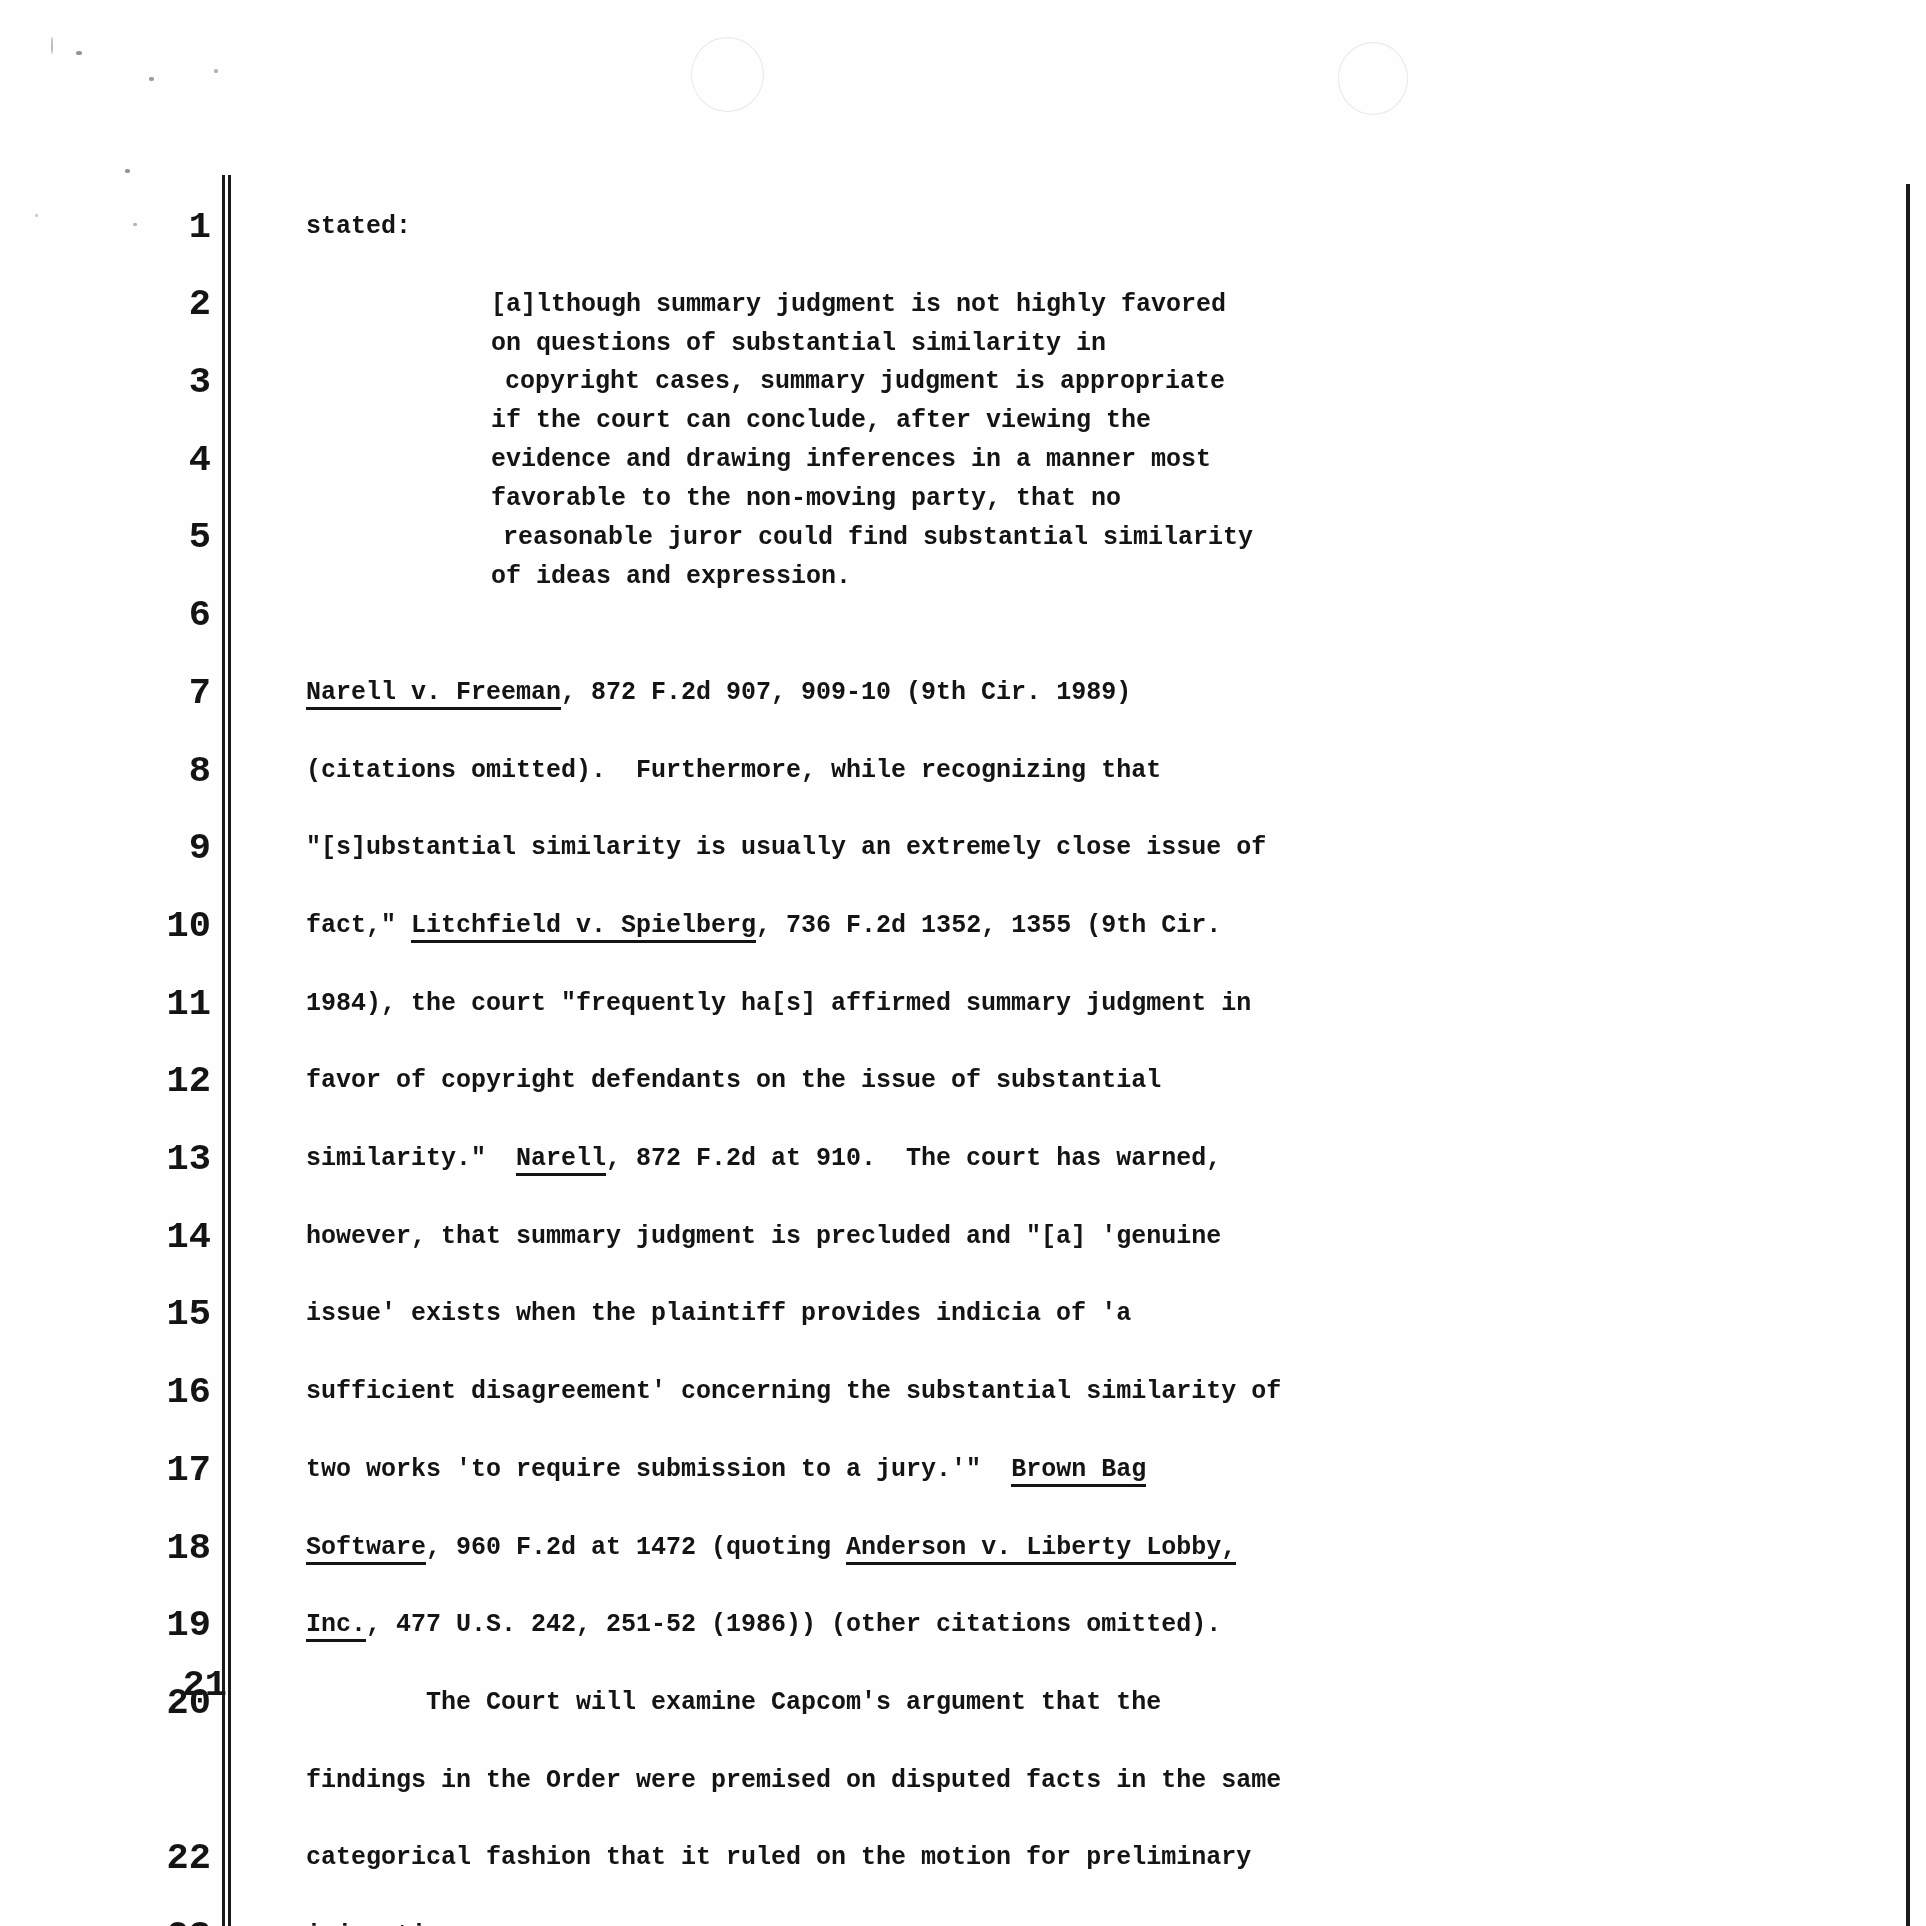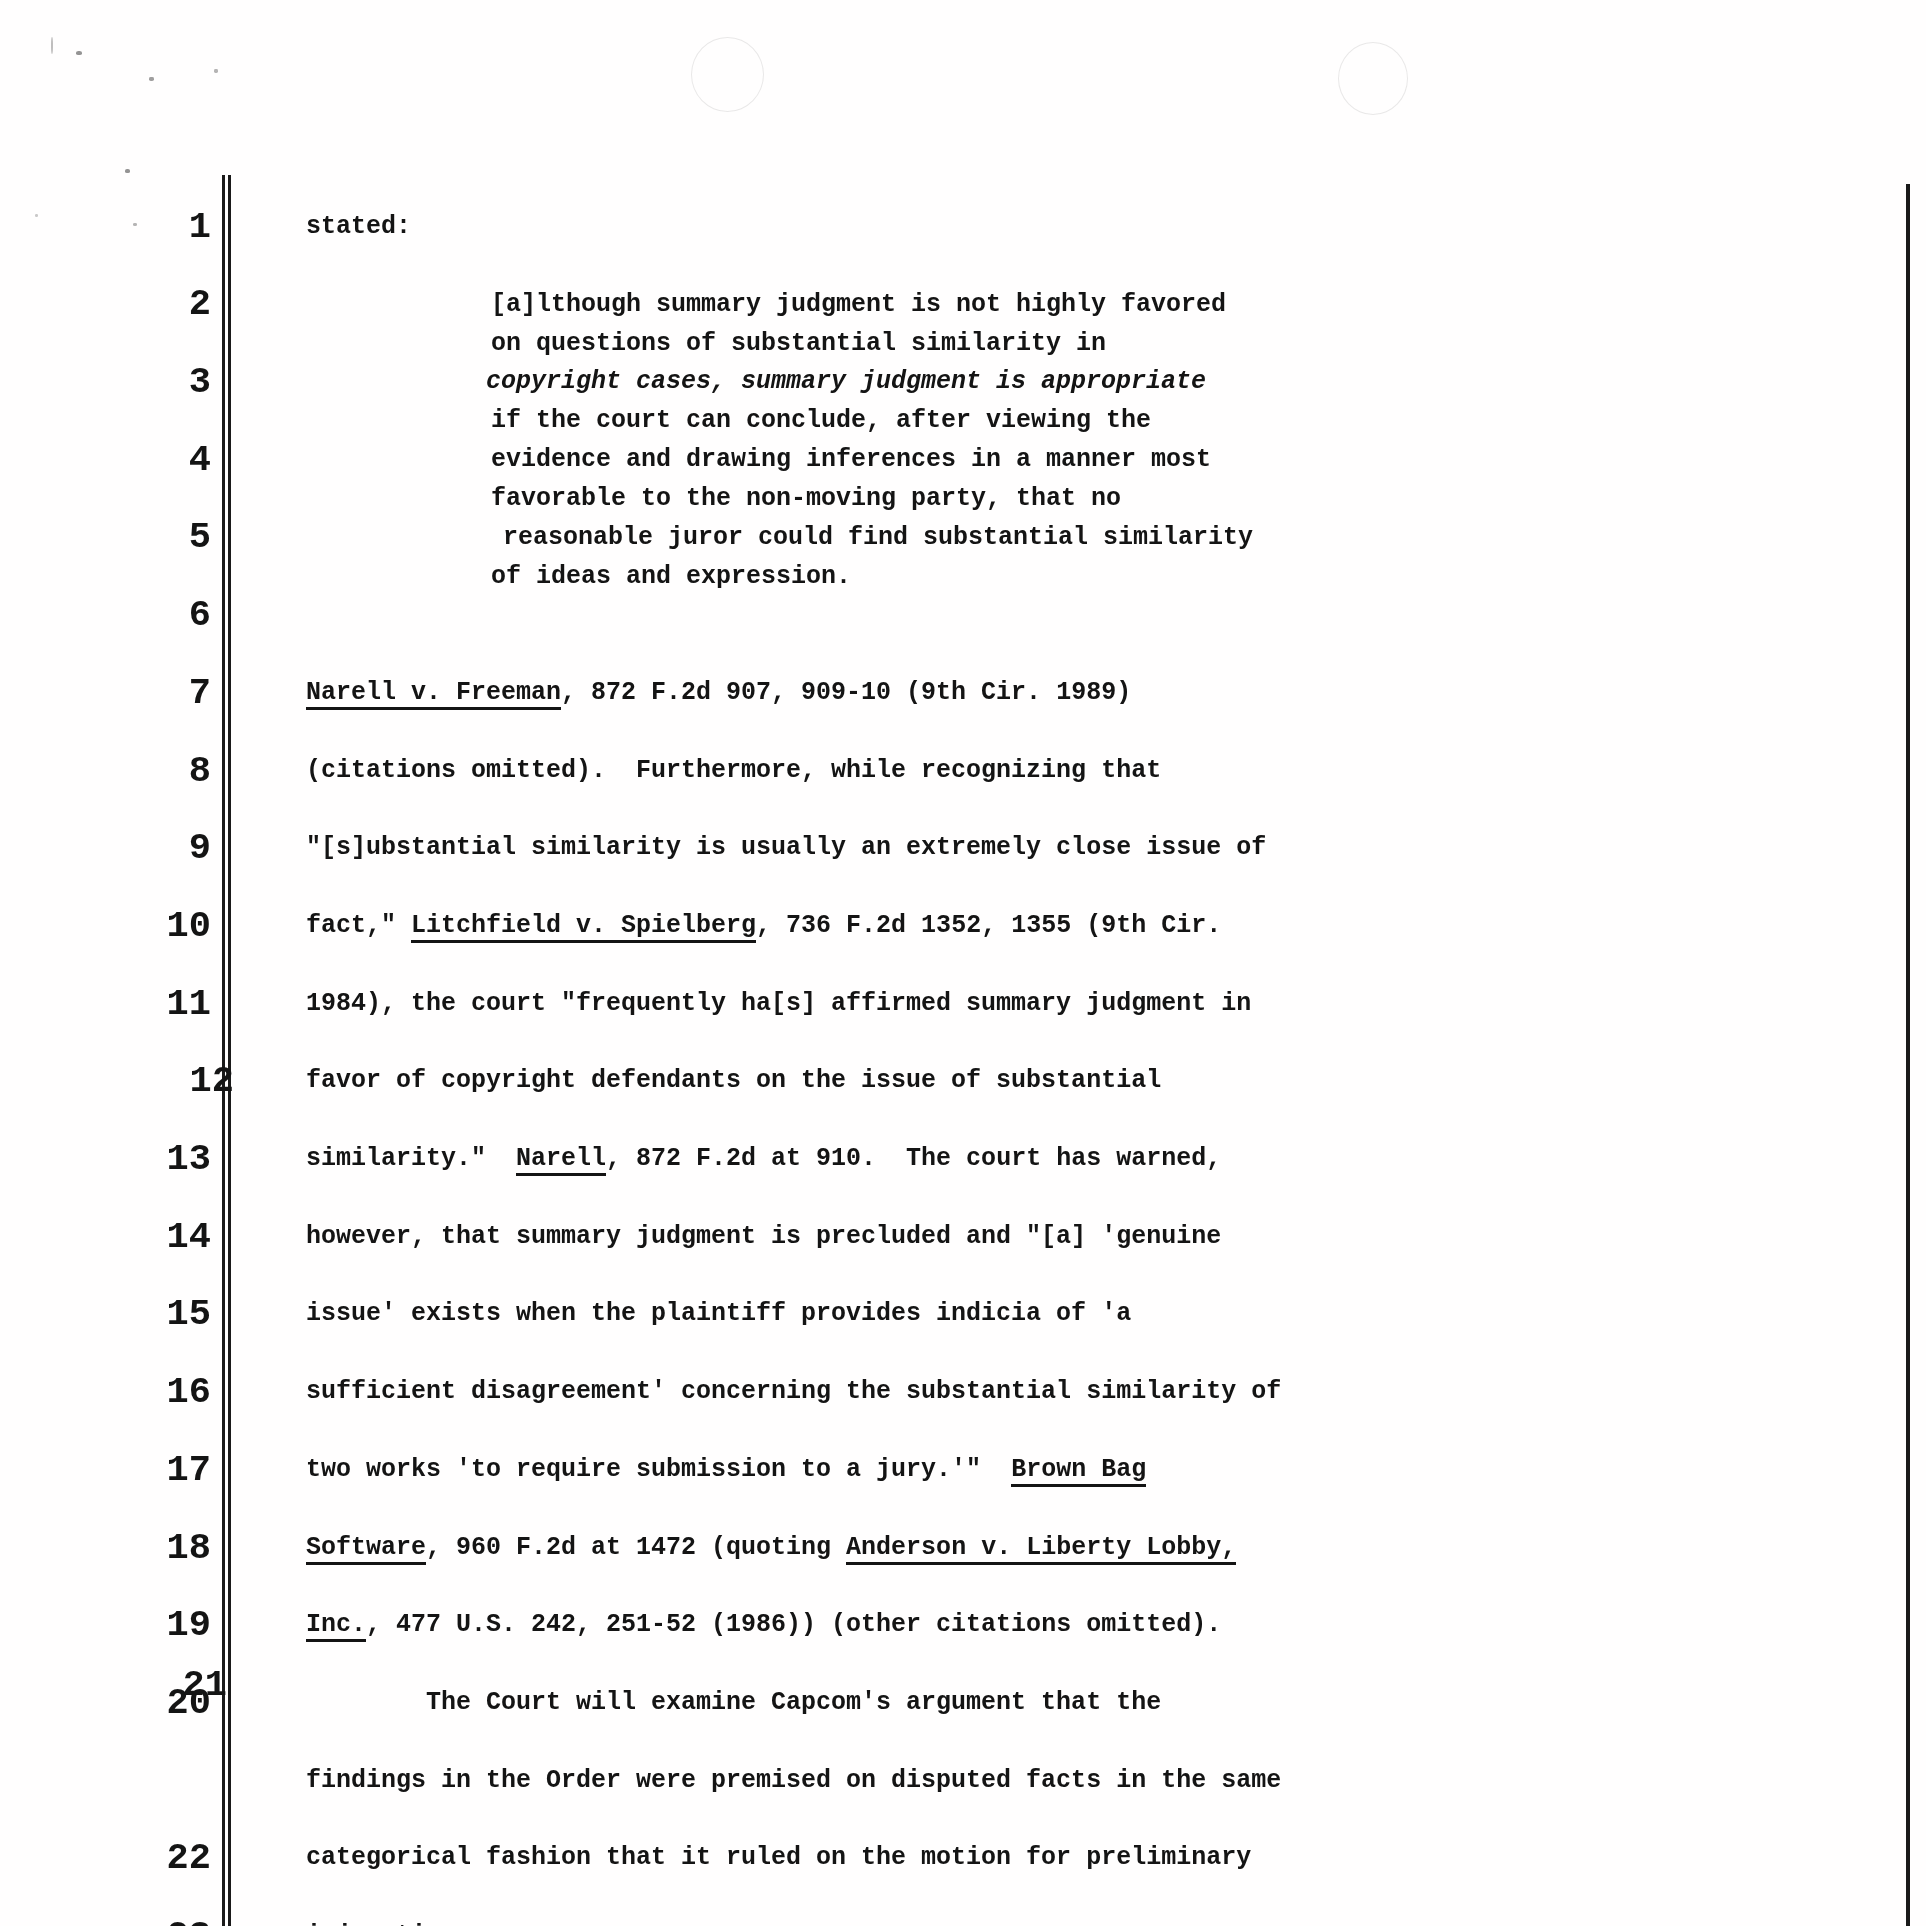--- a/index.html
+++ b/index.html
@@ -60,21 +60,21 @@
       <div class="ln" style="top: 265px; line-height: 78px;">2</div>
       <div class="ln" style="top: 343px; line-height: 78px;">3</div>
       <div class="ln" style="top: 421px; line-height: 78px;">4</div>
       <div class="ln" style="top: 498px; line-height: 78px;">5</div>
       <div class="ln" style="top: 576px; line-height: 78px;">6</div>
       <div class="ln" style="top: 654px; line-height: 78px;">7</div>
       <div class="ln" style="top: 732px; line-height: 78px;">8</div>
       <div class="ln" style="top: 809px; line-height: 78px;">9</div>
       <div class="ln" style="top: 887px; line-height: 78px;">10</div>
       <div class="ln" style="top: 965px; line-height: 78px;">11</div>
-      <div class="ln" style="top: 1042px; line-height: 78px; padding-left: 23px;">12</div>
+      <div class="ln" style="top: 1042px; line-height: 78px;">12</div>
       <div class="ln" style="top: 1120px; line-height: 78px;">13</div>
       <div class="ln" style="top: 1198px; line-height: 78px;">14</div>
       <div class="ln" style="top: 1275px; line-height: 78px;">15</div>
       <div class="ln" style="top: 1353px; line-height: 78px;">16</div>
       <div class="ln" style="top: 1431px; line-height: 78px;">17</div>
       <div class="ln" style="top: 1509px; line-height: 78px;">18</div>
       <div class="ln" style="top: 1586px; line-height: 78px;">19</div>
       <div class="ln" style="top: 1664px; line-height: 78px;">20</div>
       <div class="ln" style="top: 1646px; line-height: 78px; margin-left: 16px;">21</div>
       <div class="ln" style="top: 1819px; line-height: 78px;">22</div>
@@ -94,21 +94,21 @@
       <div class="tl" style="top: 1353px; left: 306px; line-height: 78px;"><span>sufficient disagreement' concerning the substantial similarity of</span></div>
       <div class="tl" style="top: 1431px; left: 306px; line-height: 78px;"><span>two works 'to require submission to a jury.'"  </span><span class="u">Brown Bag</span></div>
       <div class="tl" style="top: 1509px; left: 306px; line-height: 78px;"><span class="u">Software</span><span>, 960 F.2d at 1472 (quoting </span><span class="u">Anderson v. Liberty Lobby,</span></div>
       <div class="tl" style="top: 1586px; left: 306px; line-height: 78px;"><span class="u">Inc.</span><span>, 477 U.S. 242, 251-52 (1986)) (other citations omitted).</span></div>
       <div class="tl" style="top: 1664px; left: 306px; line-height: 78px;"><span>        The Court will examine Capcom's argument that the</span></div>
       <div class="tl" style="top: 1742px; left: 306px; line-height: 78px;"><span>findings in the Order were premised on disputed facts in the same</span></div>
       <div class="tl" style="top: 1819px; left: 306px; line-height: 78px;"><span>categorical fashion that it ruled on the motion for preliminary</span></div>
       <div class="tl" style="top: 1897px; left: 306px; line-height: 78px;"><span>injunction.</span></div>
       <div class="tl" style="top: 285px; left: 491px; line-height: 39px; text-align: right;">[a]lthough summary judgment is not highly favored</div>
       <div class="tl" style="top: 324px; left: 491px; line-height: 39px;">on questions of substantial similarity in</div>
-      <div class="tl" style="top: 362px; left: 486px; line-height: 39px; font-style: italic;">copyright cases, summary judgment is appropriate</div>
+      <div class="tl" style="top: 362px; left: 505px; line-height: 39px;">copyright cases, summary judgment is appropriate</div>
       <div class="tl" style="top: 401px; left: 491px; line-height: 39px;">if the court can conclude, after viewing the</div>
       <div class="tl" style="top: 440px; left: 491px; line-height: 39px;">evidence and drawing inferences in a manner most</div>
       <div class="tl" style="top: 479px; left: 491px; line-height: 39px;">favorable to the non-moving party, that no</div>
       <div class="tl" style="top: 518px; left: 491px; line-height: 39px; margin-left: 12px;">reasonable juror could find substantial similarity</div>
       <div class="tl" style="top: 557px; left: 491px; line-height: 39px;">of ideas and expression.</div>
     </div>
 
 </div>
 
 

